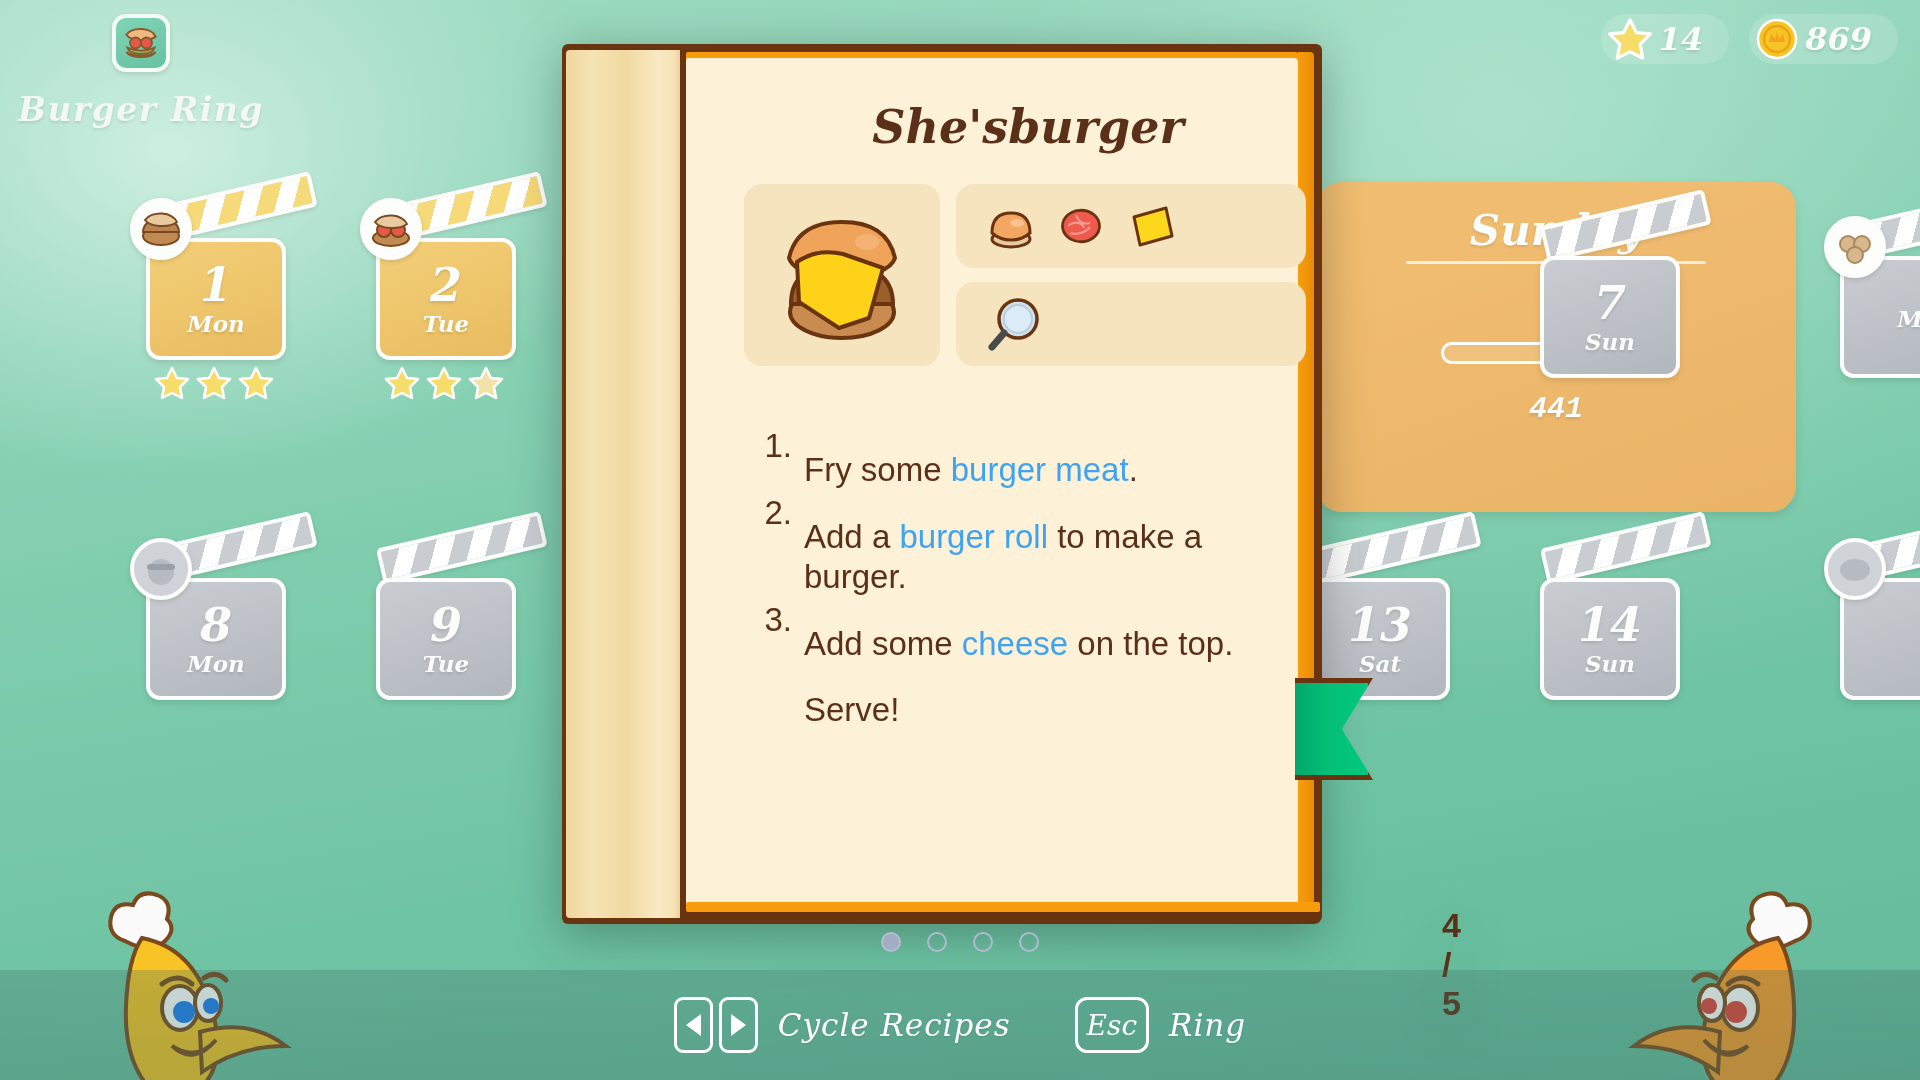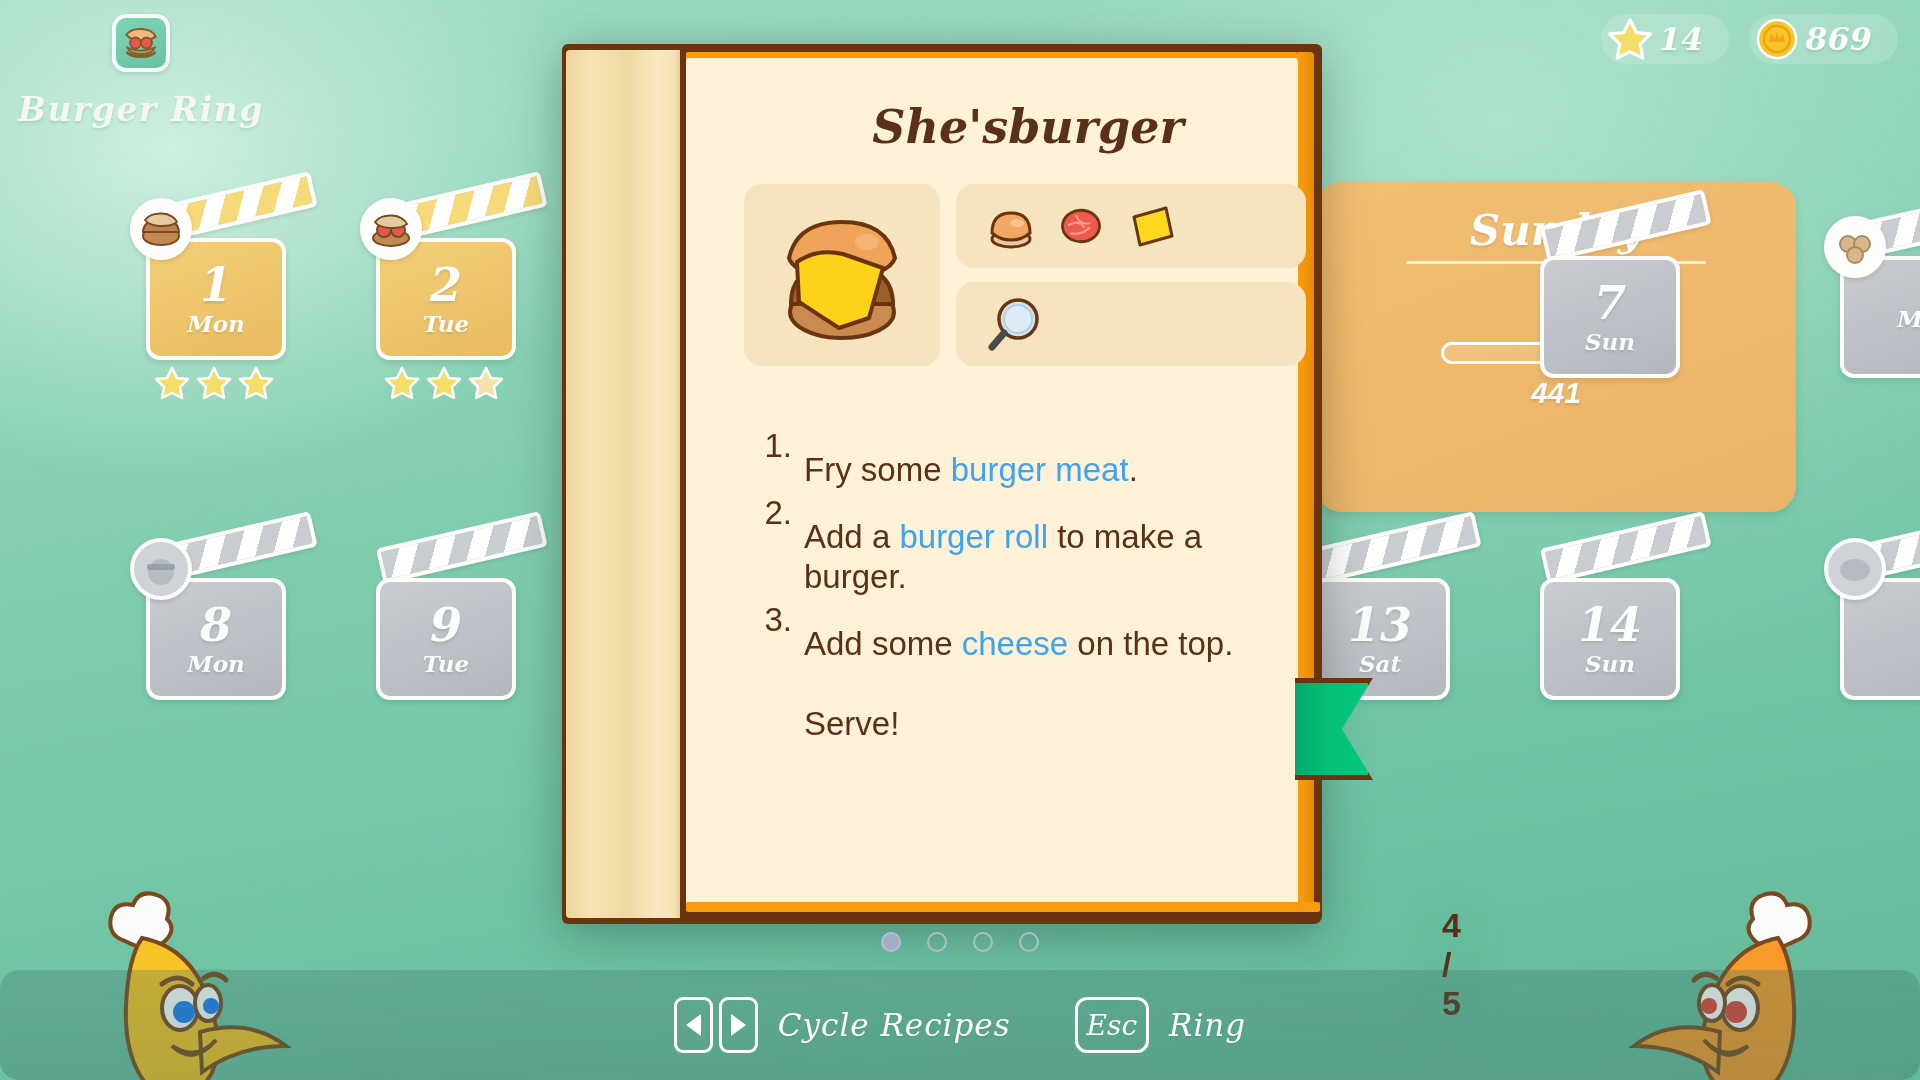--- a/index.html
+++ b/index.html
@@ -153,22 +153,22 @@
     width: 230px;
   }
   .prog-bar {
     width: 230px; height: 22px; border-radius: 12px;
     border: 3px solid #fdfdfb; background: rgba(255,255,255,0.10);
   }
   .prog-star {
     position: absolute; left: 104px; top: -12px;
   }
   .prog-num {
-    margin-top: 12px; text-align: center;
-    font-family: Liberation Sans, sans-serif; font-style: italic; font-weight: 700;
+    margin-top: 28px; text-align: center;
+    font-family: Liberation Mono, monospace; font-style: italic; font-weight: 700;
     font-size: 30px; color: #fbfdfb;
     text-shadow: 0 2px 3px rgba(0,0,0,0.12);
   }
 
   
   .char { position: absolute; bottom: 0; z-index: 2; }
   .char-left { left: 70px; bottom: -10px; }
   .char-right { right: 70px; bottom: -10px; }
 
   
@@ -245,21 +245,21 @@
   .steps {
     position: absolute; left: 196px; top: 382px; width: 480px;
     color: #5a3118;
     font-family: "Liberation Sans", sans-serif;
     font-size: 33px; line-height: 1.23;
   }
   .step { display: flex; gap: 12px; margin-bottom: 2px; }
   .step-num { width: 34px; flex: none; text-align: right; }
   .step-text { flex: 1; margin-top: 24px; }
   .hl { color: #3fa3f0; }
-  .serve { margin-top: 40px; margin-left: 46px; }
+  .serve { margin-top: 26px; margin-left: 46px; }
   .page-count-pos {
     position: absolute; left: 880px; top: 862px;
     font-family: "Liberation Sans", sans-serif; font-weight: 700;
     font-size: 34px; color: #5a3118;
   }
 
   .bookmark {
     position: absolute; left: 1295px; top: 678px;
     width: 78px; height: 102px;
     background: linear-gradient(90deg,#00a86b 0%, #06be78 45%, #00c97e 100%);
@@ -278,21 +278,21 @@
     width: 20px; height: 20px; border-radius: 50%;
     border: 2.5px solid rgba(185,190,215,0.88);
   }
   .dot.active { background: rgba(168,172,200,0.92); }
 
   
   .bottombar {
     position: absolute; left: 0; right: 0; bottom: 0; height: 110px;
     background: linear-gradient(180deg, rgba(60,110,100,0.28), rgba(60,110,100,0.34));
     z-index: 12;
-    display: flex; align-items: center; justify-content: center; gap: 64px; border-radius: 19px;
+    display: flex; align-items: center; justify-content: center; gap: 64px;
   }
   .hint { display: flex; align-items: center; gap: 20px; }
   .keycap {
     min-width: 38px; height: 56px; padding: 0 9px;
     border: 3px solid #ffffff; border-radius: 9px;
     display: flex; align-items: center; justify-content: center;
     color: #ffffff;
   }
   .keycap.wide { min-width: 64px; border-radius: 12px; }
   .keycap-label {

